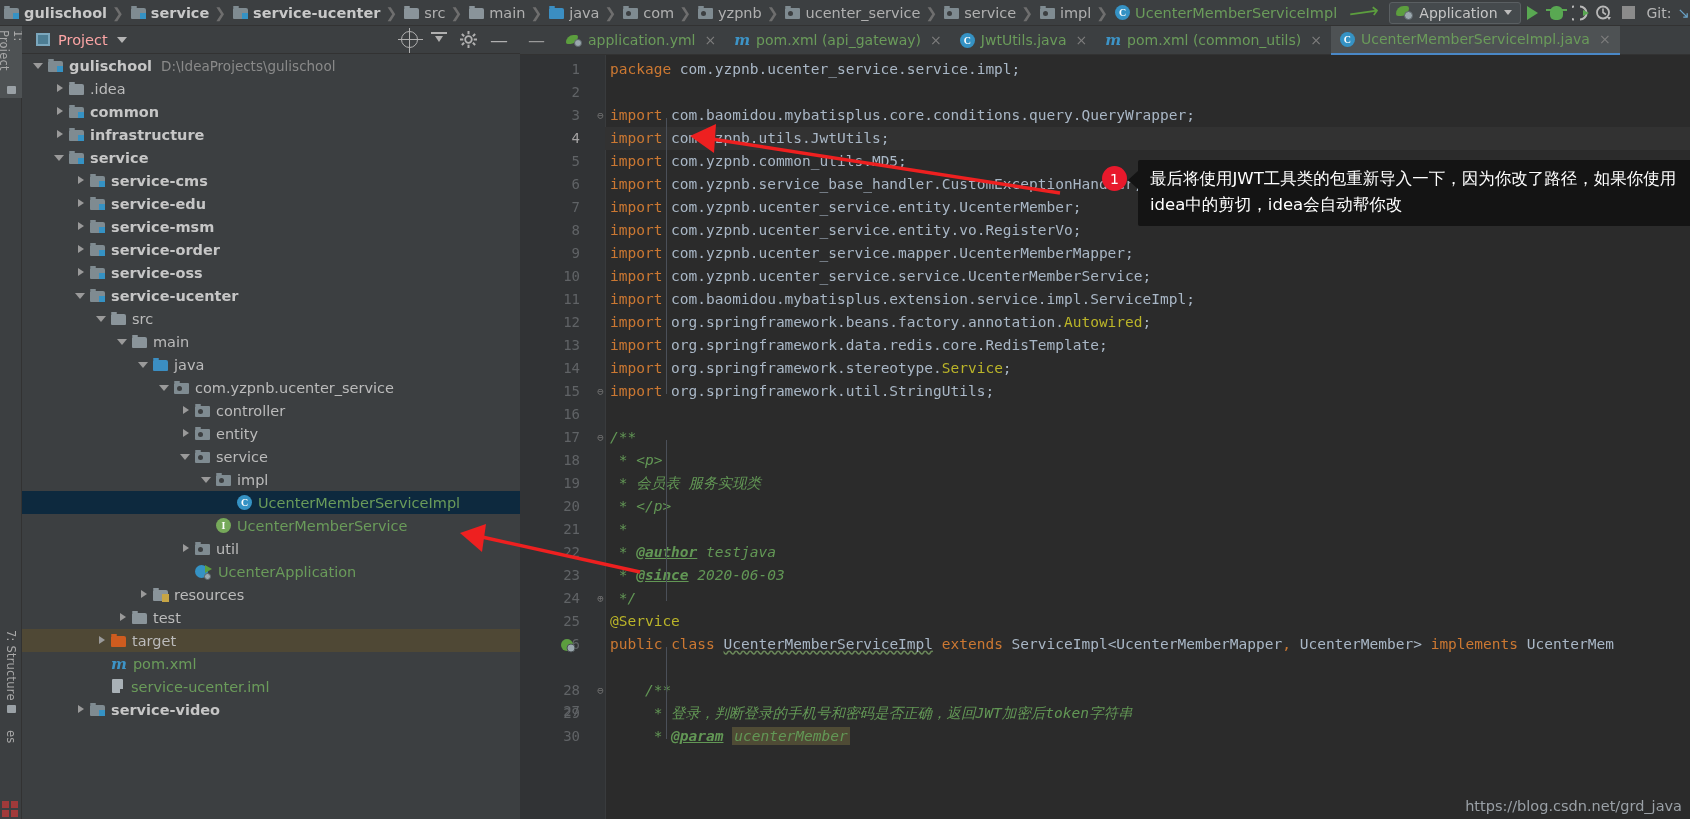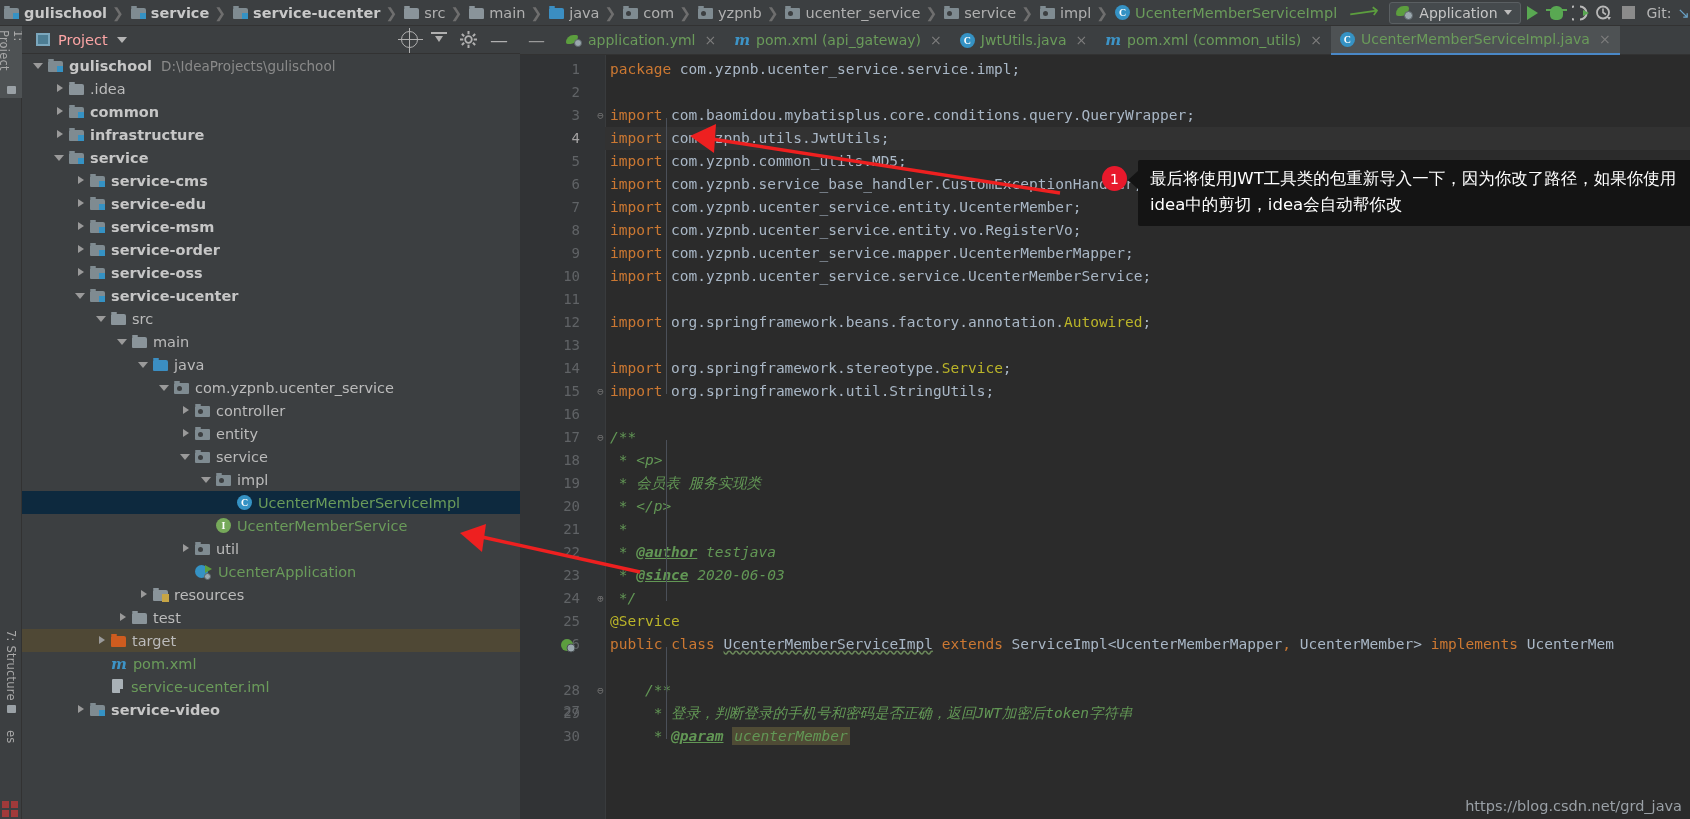--- a/index.html
+++ b/index.html
@@ -645,23 +645,25 @@
         <div class="code" style="top: 118px;"><span class="kw">import</span> com.yzpnb.service_base_handler.CustomExceptionHandler;</div>
         <div class="lno" style="top: 141px;">7</div>
         <div class="code" style="top: 141px;"><span class="kw">import</span> com.yzpnb.ucenter_service.entity.UcenterMember;</div>
         <div class="lno" style="top: 164px;">8</div>
         <div class="code" style="top: 164px;"><span class="kw">import</span> com.yzpnb.ucenter_service.entity.vo.RegisterVo;</div>
         <div class="lno" style="top: 187px;">9</div>
         <div class="code" style="top: 187px;"><span class="kw">import</span> com.yzpnb.ucenter_service.mapper.UcenterMemberMapper;</div>
         <div class="lno" style="top: 210px;">10</div>
         <div class="code" style="top: 210px;"><span class="kw">import</span> com.yzpnb.ucenter_service.service.UcenterMemberService;</div>
         <div class="lno" style="top: 233px;">11</div>
+        <div class="code" style="top: 233px;"><span class="kw">import</span> com.baomidou.mybatisplus.extension.service.impl.ServiceImpl;</div>
         <div class="lno" style="top: 256px;">12</div>
         <div class="code" style="top: 256px;"><span class="kw">import</span> org.springframework.beans.factory.annotation.<span class="ann">Autowired</span>;</div>
         <div class="lno" style="top: 279px;">13</div>
+        <div class="code" style="top: 279px;"><span class="kw">import</span> org.springframework.data.redis.core.RedisTemplate;</div>
         <div class="lno" style="top: 302px;">14</div>
         <div class="code" style="top: 302px;"><span class="kw">import</span> org.springframework.stereotype.<span class="ann">Service</span>;</div>
         <div class="lno" style="top: 325px;">15</div>
         <div class="code" style="top: 325px;"><span class="kw">import</span> org.springframework.util.StringUtils;</div>
         <div class="lno" style="top: 348px;">16</div>
         <div class="code" style="top: 348px;"></div>
         <div class="lno" style="top: 371px;">17</div>
         <div class="code" style="top: 371px;"><span class="cmt">/**</span></div>
         <div class="lno" style="top: 394px;">18</div>
         <div class="code" style="top: 394px;"><span class="cmt"> * &lt;p&gt;</span></div>

